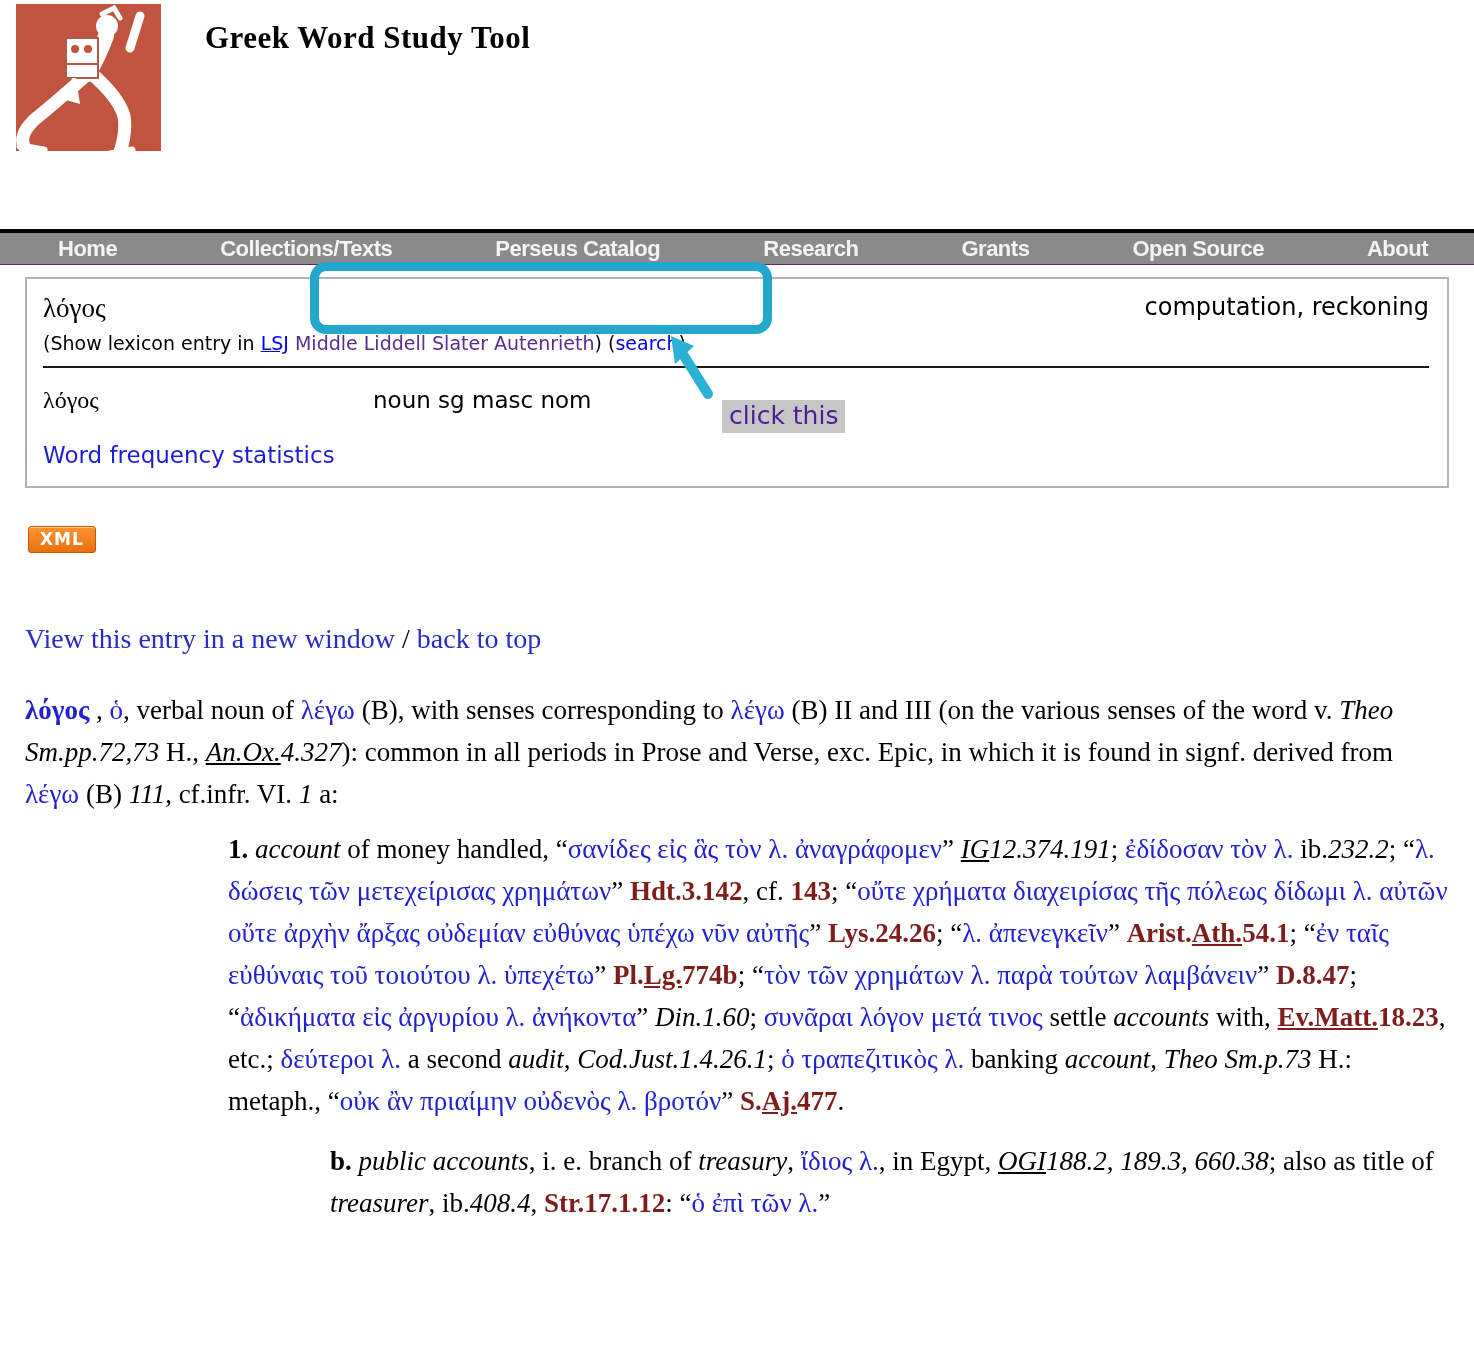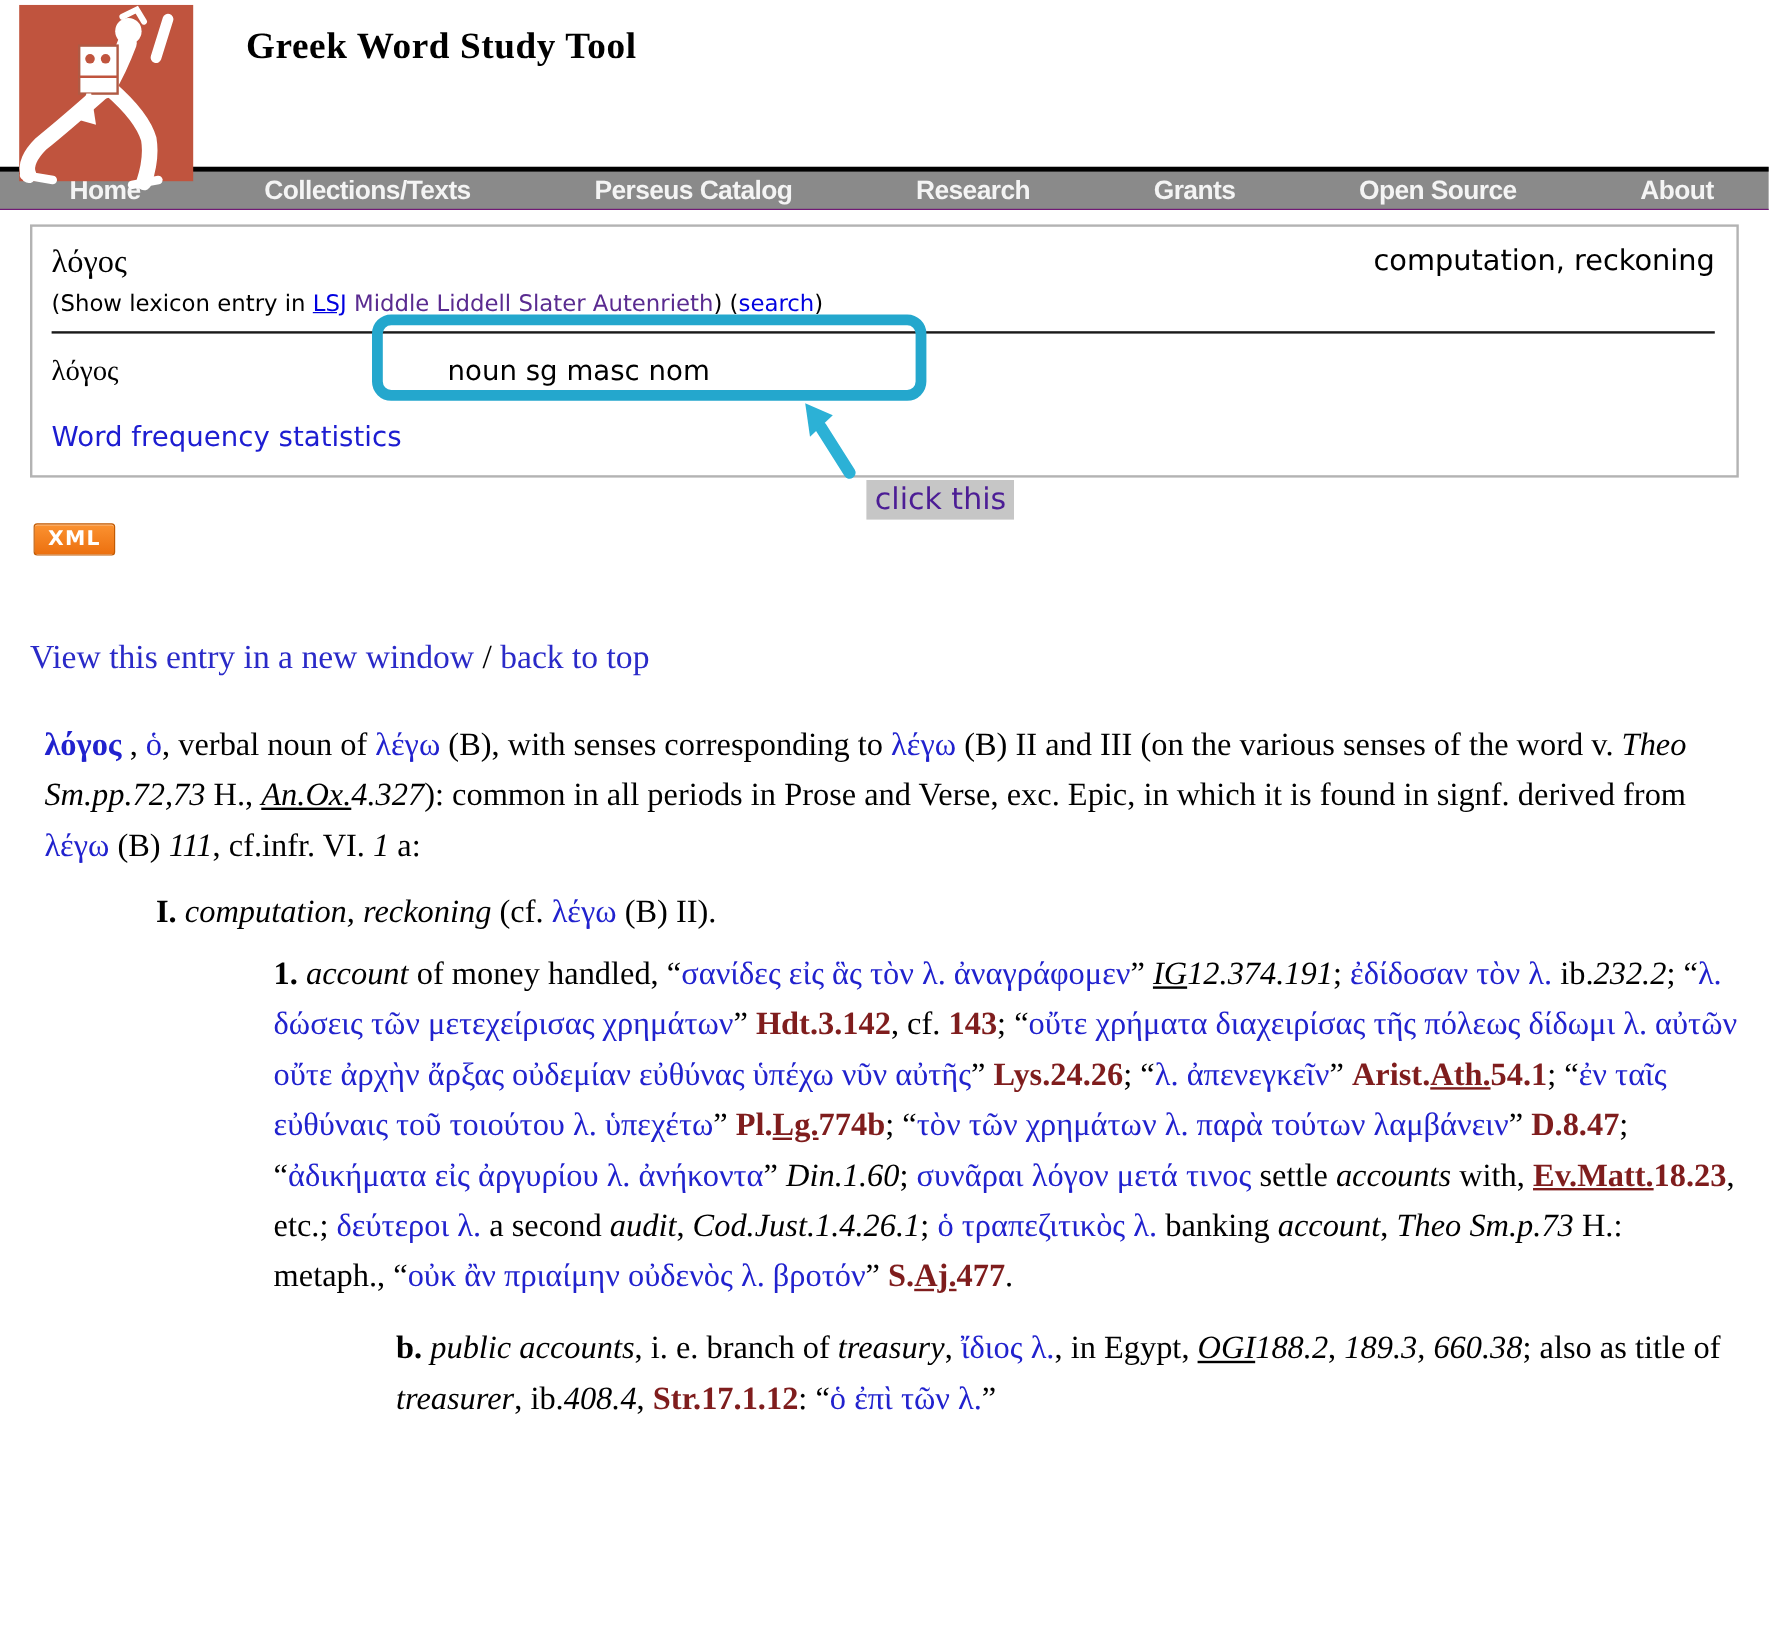--- a/index.html
+++ b/index.html
@@ -2,21 +2,21 @@
 <html><head>
 <meta charset="utf-8">
 <style>
   html,body{margin:0;padding:0;}
   body{
     width:1474px;height:1354px;overflow:hidden;position:relative;
     background:#ffffff;color:#000;
     font-family:"Liberation Serif", serif;
   }
   
-  .header{position:relative;height:139px;}
+  .header{position:relative;height:229px;}
   .logo{position:absolute;left:10px;top:4px;width:155px;height:156px;}
   .site-title{
     position:absolute;left:205px;top:20px;
     font-family:"Liberation Serif", serif;font-weight:bold;font-size:31px;letter-spacing:.5px;
   }
   
   .nav{
     display:flex;justify-content:space-between;align-items:center;
     background:#8a8a8a;border-top:4px solid #000;border-bottom:1px solid #701a75;
     height:31px;padding:0 46px 0 58px;
@@ -66,21 +66,21 @@
     border:1px solid #c25a02;border-radius:3px;
     color:#fff;font-family:"DejaVu Sans", sans-serif;font-weight:bold;
     font-size:17px;letter-spacing:1px;padding:2px 11px 3px 11px;cursor:pointer;
     box-shadow:inset 0 1px 0 rgba(255,255,255,.45);
   }
   .entry-nav{margin:70px 0 0 25px;font-size:28px;}
   .entry-nav .lnk{color:#2a2ac8;cursor:pointer;}
   .entry-nav .sep{color:#000;}
   
   .entry{margin:34px 25px 0 25px;font-size:27px;line-height:42px;}
-  .entry p{margin:12px;}
+  .entry p{margin:0;}
   .entry p.p1{margin-bottom:13px;}
   .entry p.p2{margin:0 0 10px 105px;}
   .entry p.p3{margin:0 0 18px 203px;}
   .entry p.p4{margin:0 0 0 305px;}
   .seg.i{font-style:italic;}
   .seg.b{font-weight:bold;}
   .seg.u{text-decoration:underline;}
   .seg.glink{color:#2122ce;cursor:pointer;}
   .seg.blink{color:#2122ce;font-weight:bold;cursor:pointer;}
   .seg.cite{color:#7f1d1d;font-weight:bold;cursor:pointer;}
@@ -153,19 +153,18 @@
 <span class="xml-btn">XML</span>
 
 
 <div class="entry-nav">
   <span class="lnk">View this entry in a new window</span><span class="sep"> / </span><span class="lnk">back to top</span>
 </div>
 
 
 <div class="entry">
   <p class="p1"><span class="seg blink">λόγος</span><span class="seg"> , </span><span class="seg glink">ὁ</span><span class="seg">, verbal noun of </span><span class="seg glink">λέγω</span><span class="seg"> (B), with senses corresponding to </span><span class="seg glink">λέγω</span><span class="seg"> (B) II and III (on the various senses of the word v. </span><span class="seg i">Theo Sm.pp.72,73</span><span class="seg"> H., </span><span class="seg i u">An.Ox.</span><span class="seg i">4.327</span><span class="seg">): common in all periods in Prose and Verse, exc. Epic, in which it is found in signf. derived from </span><span class="seg glink">λέγω</span><span class="seg"> (B) </span><span class="seg i">111</span><span class="seg">, cf.infr. VI. </span><span class="seg i">1</span><span class="seg"> a:</span></p>
-  <p class="p2"><span class="seg b">I.</span><span class="seg"> </span><span class="seg i">computation, reckoning</span><span class="seg"> (cf. </span><span class="seg glink">λέγω</span><span class="seg"> (B) II).</span></p>
   <p class="p3"><span class="seg b">1.</span><span class="seg"> </span><span class="seg i">account</span><span class="seg"> of money handled, “</span><span class="seg glink">σανίδες εἰς ἃς τὸν λ. ἀναγράφομεν</span><span class="seg">” </span><span class="seg i u">IG</span><span class="seg i">12.374.191</span><span class="seg">; </span><span class="seg glink">ἐδίδοσαν τὸν λ.</span><span class="seg"> ib.</span><span class="seg i">232.2</span><span class="seg">; “</span><span class="seg glink">λ. δώσεις τῶν μετεχείρισας χρημάτων</span><span class="seg">” </span><span class="seg cite">Hdt.3.142</span><span class="seg">, cf. </span><span class="seg cite">143</span><span class="seg">; “</span><span class="seg glink">οὔτε χρήματα διαχειρίσας τῆς πόλεως δίδωμι λ. αὐτῶν οὔτε ἀρχὴν ἄρξας οὐδεμίαν εὐθύνας ὑπέχω νῦν αὐτῆς</span><span class="seg">” </span><span class="seg cite">Lys.24.26</span><span class="seg">; “</span><span class="seg glink">λ. ἀπενεγκεῖν</span><span class="seg">” </span><span class="seg cite">Arist.</span><span class="seg cite u">Ath.</span><span class="seg cite">54.1</span><span class="seg">; “</span><span class="seg glink">ἐν ταῖς εὐθύναις τοῦ τοιούτου λ. ὑπεχέτω</span><span class="seg">” </span><span class="seg cite">Pl.</span><span class="seg cite u">Lg.</span><span class="seg cite">774b</span><span class="seg">; “</span><span class="seg glink">τὸν τῶν χρημάτων λ. παρὰ τούτων λαμβάνειν</span><span class="seg">” </span><span class="seg cite">D.8.47</span><span class="seg">; “</span><span class="seg glink">ἀδικήματα εἰς ἀργυρίου λ. ἀνήκοντα</span><span class="seg">” </span><span class="seg i">Din.1.60</span><span class="seg">; </span><span class="seg glink">συνᾶραι λόγον μετά τινος</span><span class="seg"> settle </span><span class="seg i">accounts</span><span class="seg"> with, </span><span class="seg cite u">Ev.Matt.</span><span class="seg cite">18.23</span><span class="seg">, etc.; </span><span class="seg glink">δεύτεροι λ.</span><span class="seg"> a second </span><span class="seg i">audit</span><span class="seg">, </span><span class="seg i">Cod.Just.1.4.26.1</span><span class="seg">; </span><span class="seg glink">ὁ τραπεζιτικὸς λ.</span><span class="seg"> banking </span><span class="seg i">account</span><span class="seg">, </span><span class="seg i">Theo Sm.p.73</span><span class="seg"> H.: metaph., “</span><span class="seg glink">οὐκ ἂν πριαίμην οὐδενὸς λ. βροτόν</span><span class="seg">” </span><span class="seg cite">S.</span><span class="seg cite u">Aj.</span><span class="seg cite">477</span><span class="seg">.</span></p>
   <p class="p4"><span class="seg b">b.</span><span class="seg"> </span><span class="seg i">public accounts</span><span class="seg">, i. e. branch of </span><span class="seg i">treasury</span><span class="seg">, </span><span class="seg glink">ἴδιος λ.</span><span class="seg">, in Egypt, </span><span class="seg i u">OGI</span><span class="seg i">188.2</span><span class="seg">, </span><span class="seg i">189.3, 660.38</span><span class="seg">; also as title of </span><span class="seg i">treasurer</span><span class="seg">, ib.</span><span class="seg i">408.4</span><span class="seg">, </span><span class="seg cite">Str.17.1.12</span><span class="seg">: “</span><span class="seg glink">ὁ ἐπὶ τῶν λ.</span><span class="seg">”</span></p>
 </div>
 
 
 
 
 </body></html>

